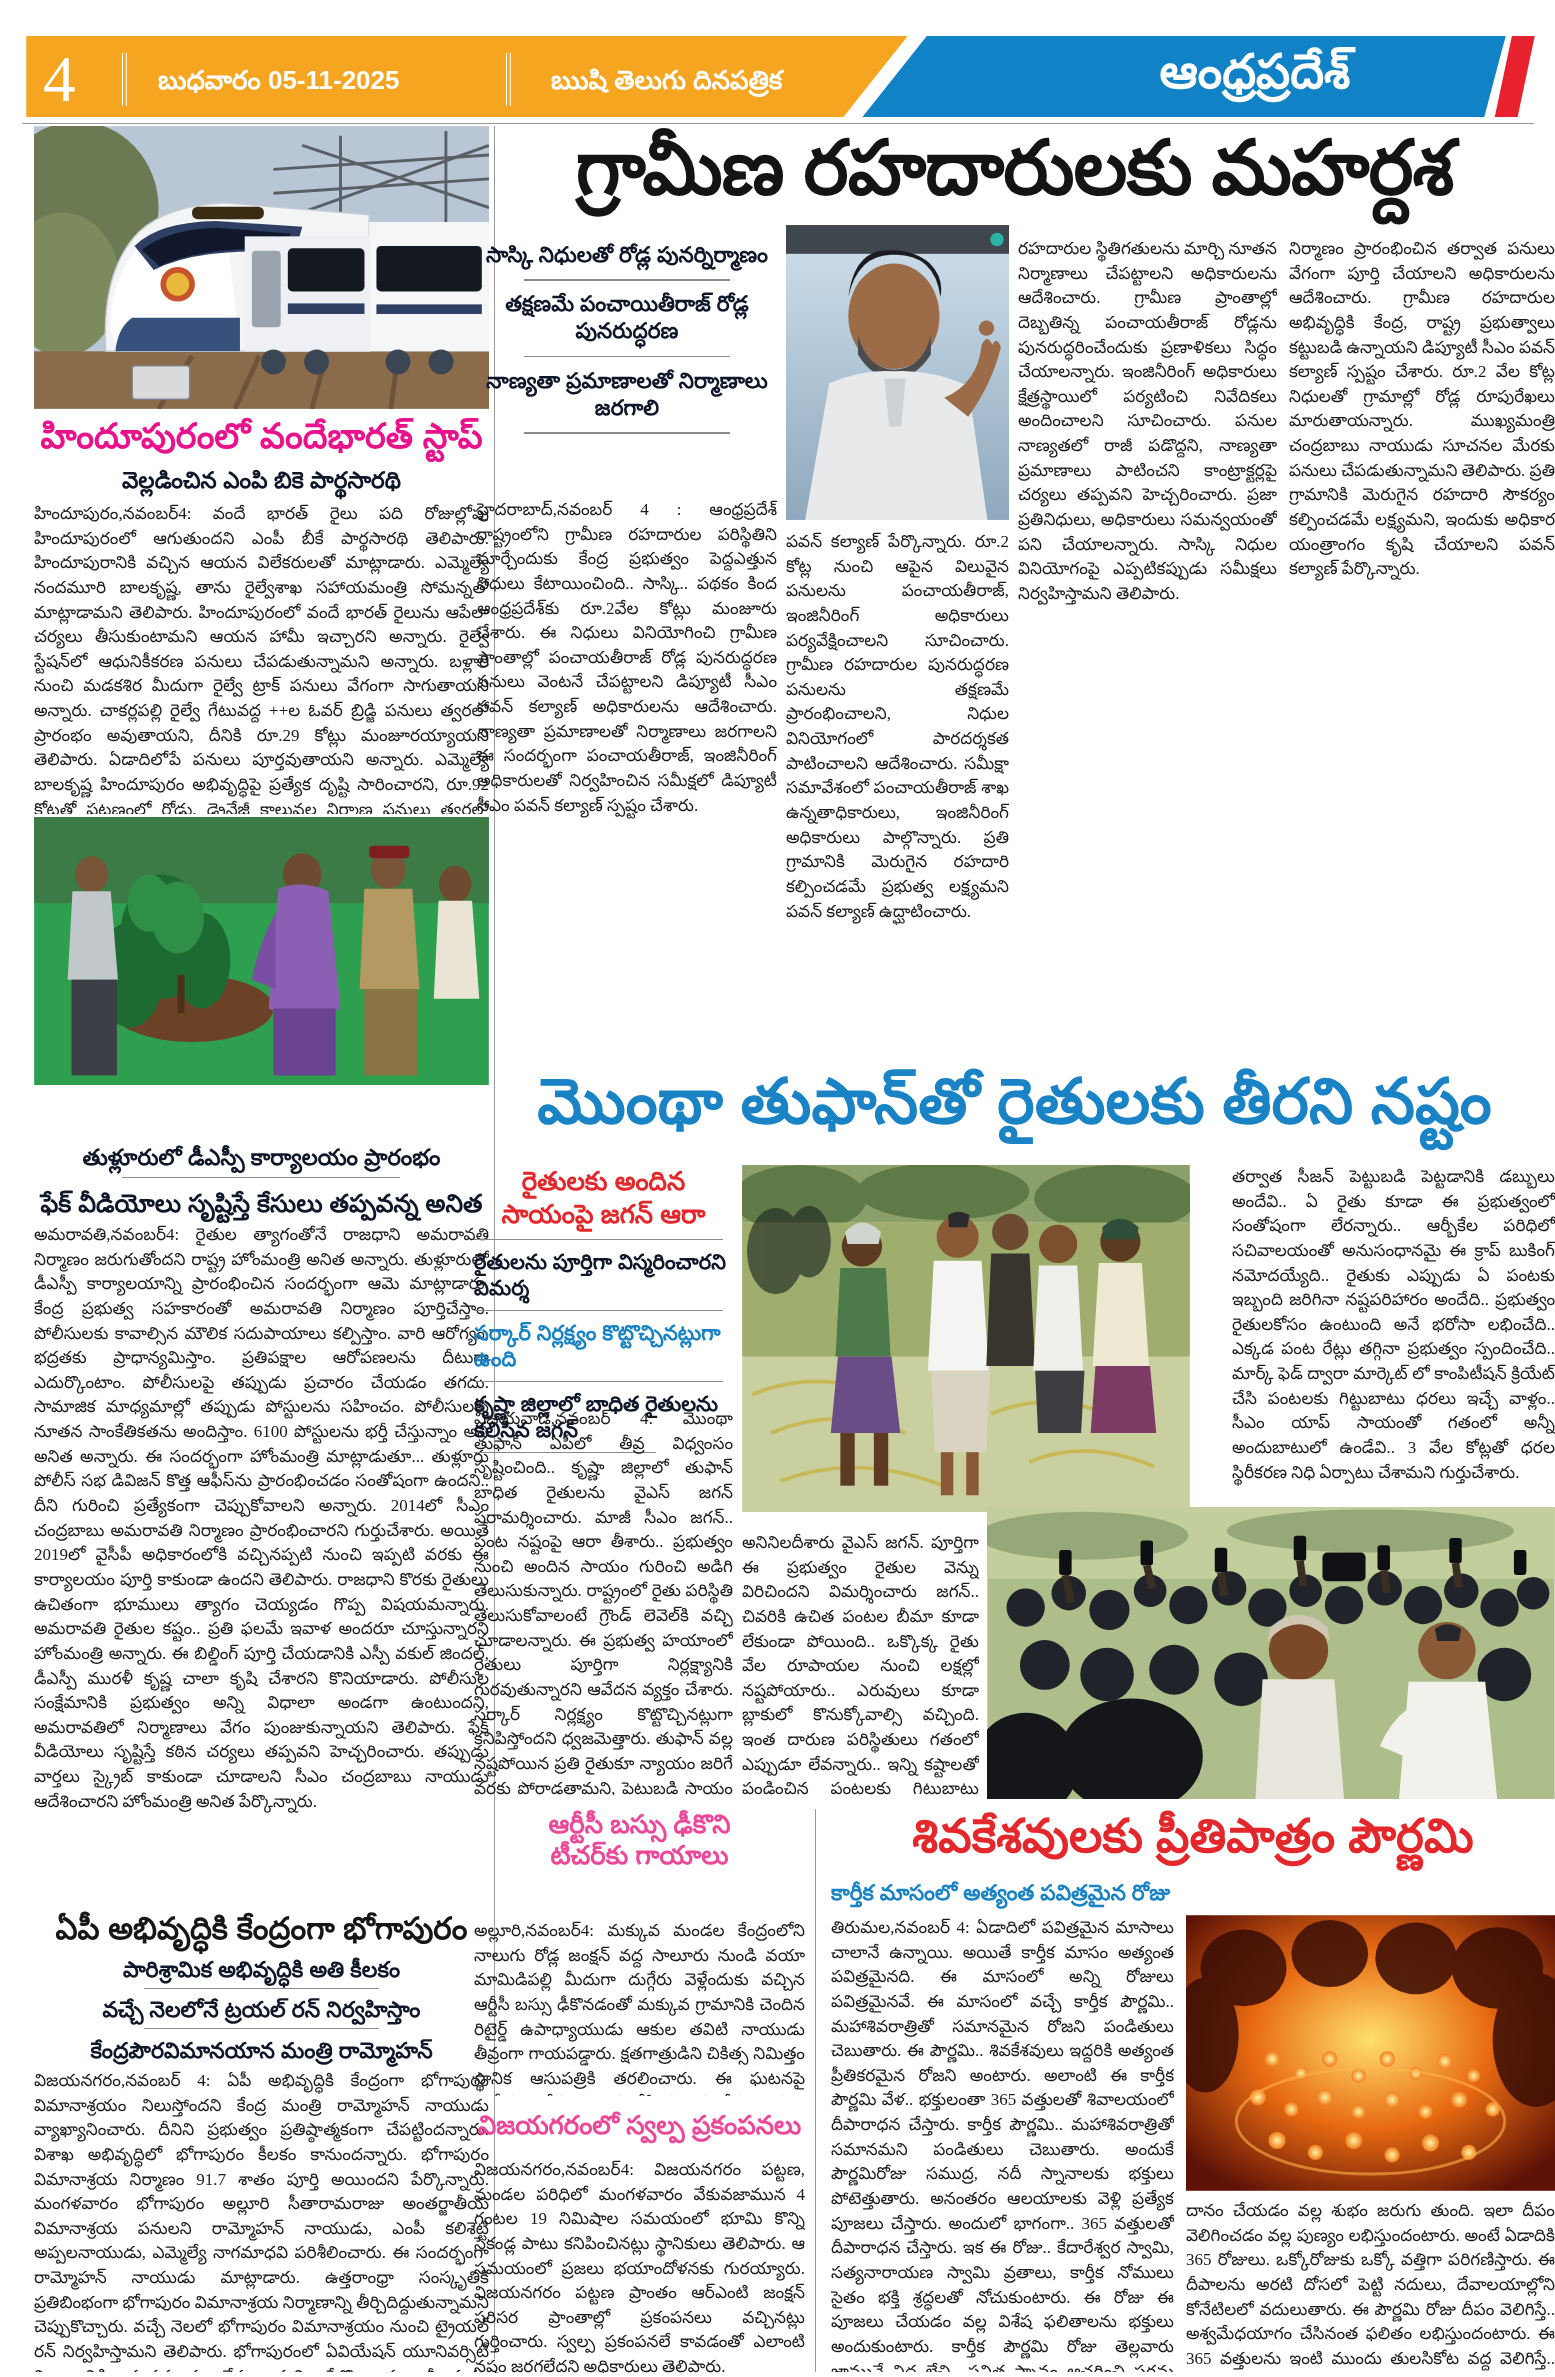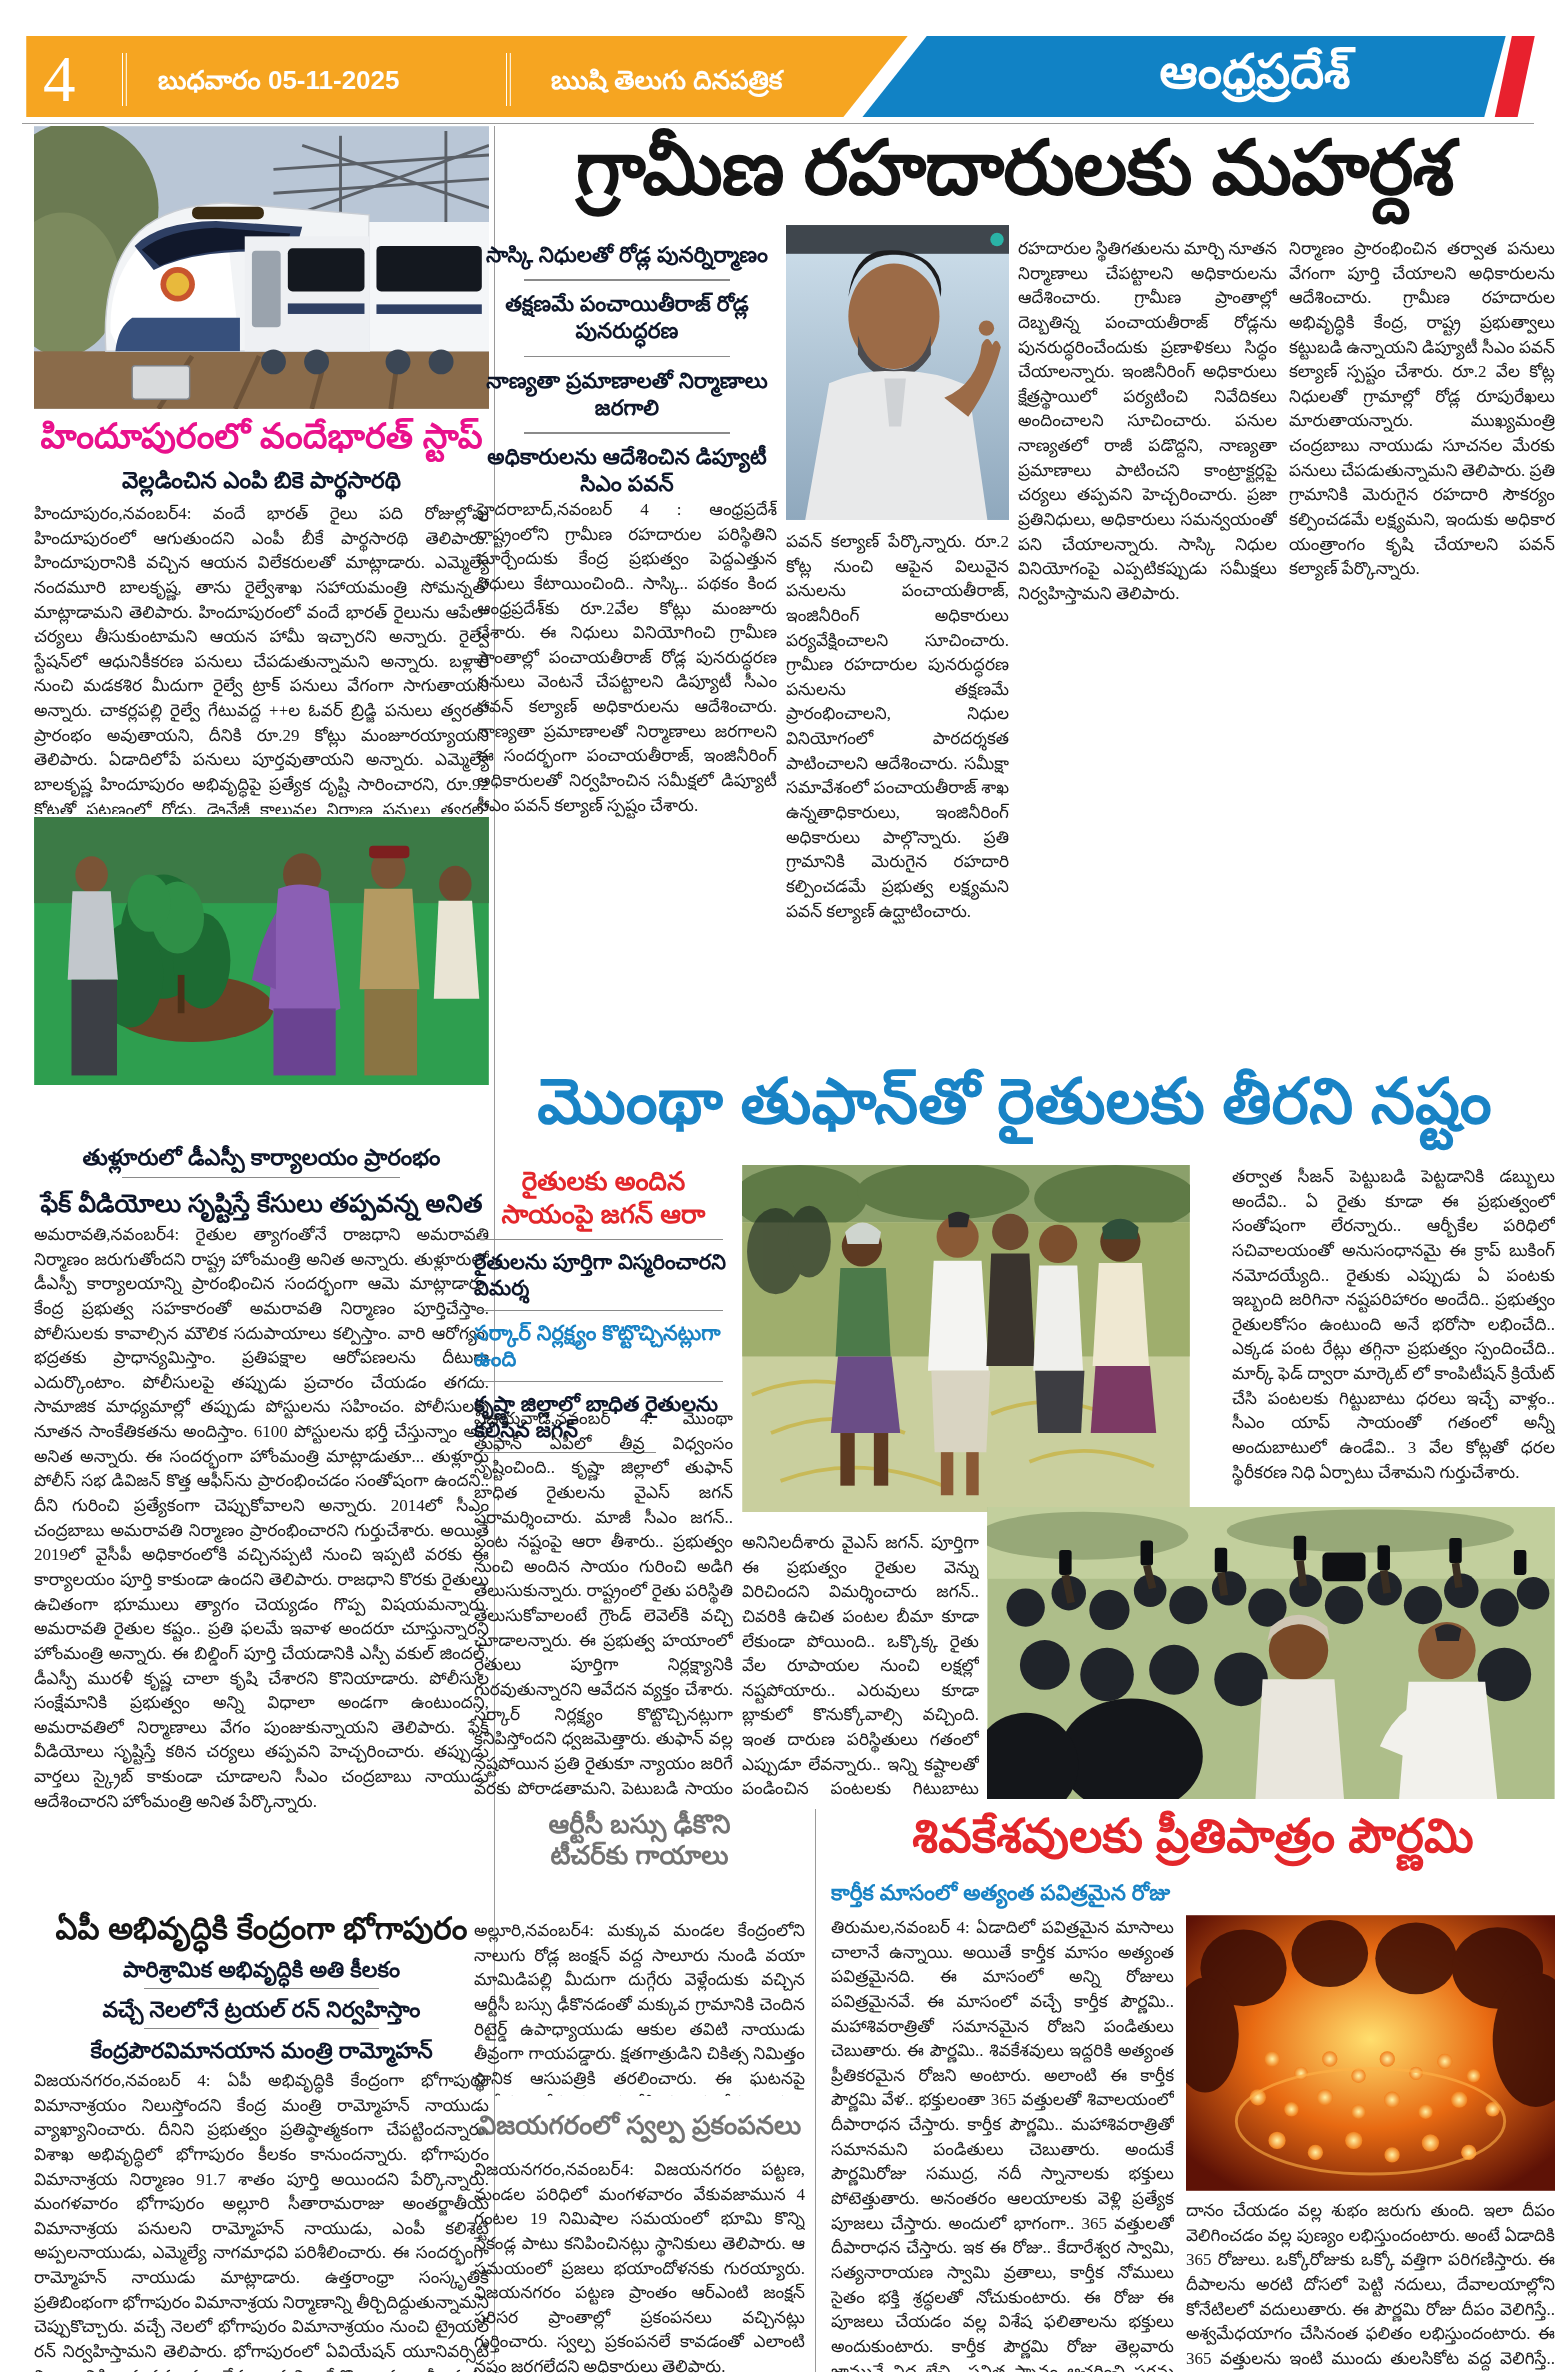--- a/index.html
+++ b/index.html
@@ -15,21 +15,21 @@
   .hl-main{font-family:"Liberation Sans",sans-serif;font-weight:800;color:#141414;
            font-size:76px;line-height:1.05;text-align:center;letter-spacing:-1px;}
   .hl-cyclone{font-family:"Liberation Sans",sans-serif;font-weight:800;color:#1983C5;
            font-size:63px;line-height:1.05;text-align:center;}
   .hl-pink{font-family:"Liberation Sans",sans-serif;font-weight:800;color:#E9118C;
            font-size:35px;text-align:center;}
   .hl-red{font-family:"Liberation Sans",sans-serif;font-weight:800;color:#E3272B;
            font-size:47px;text-align:center;}
   .hl-black-md{font-family:"Liberation Sans",sans-serif;font-weight:800;color:#161616;
            font-size:31px;text-align:center;line-height:1.15;}
-  .hl-black-sm{font-family:"Liberation Sans",sans-serif;font-weight:800;color:#737373;
+  .hl-black-sm{font-family:"Liberation Sans",sans-serif;font-weight:800;color:#ec4899;
            font-size:26px;text-align:center;line-height:1.2;}
   .sub{font-family:"Liberation Sans",sans-serif;font-weight:700;font-size:21.6px;
        text-align:center;line-height:1.25;color:#0f172a;}
   .sub-left{font-family:"Liberation Sans",sans-serif;font-weight:700;font-size:21.6px;
        text-align:left;color:#1983C5;}
   .sub-red{color:#E3272B;}
   .sub-blue{color:#1983C5;}
   .hdrtxt{font-family:Liberation Sans, sans-serif;font-weight:700;color:#ffffff;}
   .photo{display:block;}
 </style>
@@ -156,21 +156,20 @@
 
   <div class="abs hl-main" style="left:474px;top:128px;width:1081px;">గ్రామీణ రహదారులకు మహర్దశ</div>
 
   <div class="abs" style="left:477px;top:242px;width:300px;">
     <div class="sub">సాస్కి నిధులతో రోడ్ల పునర్నిర్మాణం</div>
     <div class="rule-h" style="width:206px;margin:10.5px auto;"></div>
     <div class="sub">తక్షణమే పంచాయితీరాజ్ రోడ్ల పునరుద్ధరణ</div>
     <div class="rule-h" style="width:206px;margin:10.5px auto;"></div>
     <div class="sub">నాణ్యతా ప్రమాణాలతో నిర్మాణాలు జరగాలి</div>
     <div class="rule-h" style="width:206px;margin:10.5px auto;"></div>
-    <div class="sub">అధికారులను ఆదేశించిన డిప్యూటీ సిఎం పవన్</div>
   </div>
   <div class="abs bodytext" style="left:477px;top:498px;width:300px;height:556px;">హైదరాబాద్,నవంబర్ 4 : ఆంధ్రప్రదేశ్ రాష్ట్రంలోని గ్రామీణ రహదారుల పరిస్థితిని మార్చేందుకు కేంద్ర ప్రభుత్వం పెద్దఎత్తున నిధులు కేటాయించింది.. సాస్కి.. పథకం కింద ఆంధ్రప్రదేశ్‌కు రూ.2వేల కోట్లు మంజూరు చేశారు. ఈ నిధులు వినియోగించి గ్రామీణ ప్రాంతాల్లో పంచాయతీరాజ్ రోడ్ల పునరుద్ధరణ పనులు వెంటనే చేపట్టాలని డిప్యూటీ సీఎం పవన్ కల్యాణ్ అధికారులను ఆదేశించారు. నాణ్యతా ప్రమాణాలతో నిర్మాణాలు జరగాలని ఈ సందర్భంగా పంచాయతీరాజ్, ఇంజినీరింగ్ అధికారులతో నిర్వహించిన సమీక్షలో డిప్యూటీ సీఎం పవన్ కల్యాణ్ స్పష్టం చేశారు.</div>
 
   <svg class="abs photo" style="left:786px;top:225px;" width="223" height="295" viewBox="0 0 465 615">
     <defs>
       <linearGradient id="pkbg" x1="0" y1="0" x2="0" y2="1">
         <stop offset="0" stop-color="#cfe0ec"></stop>
           <stop offset="1" stop-color="#8fa8bd"></stop>
       </linearGradient>
     </defs>

